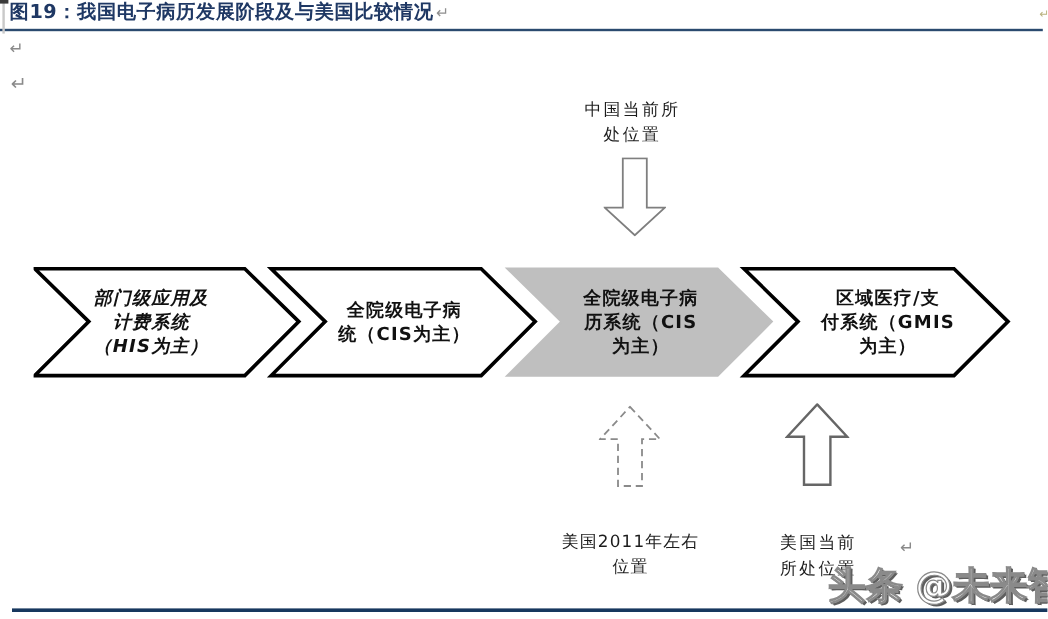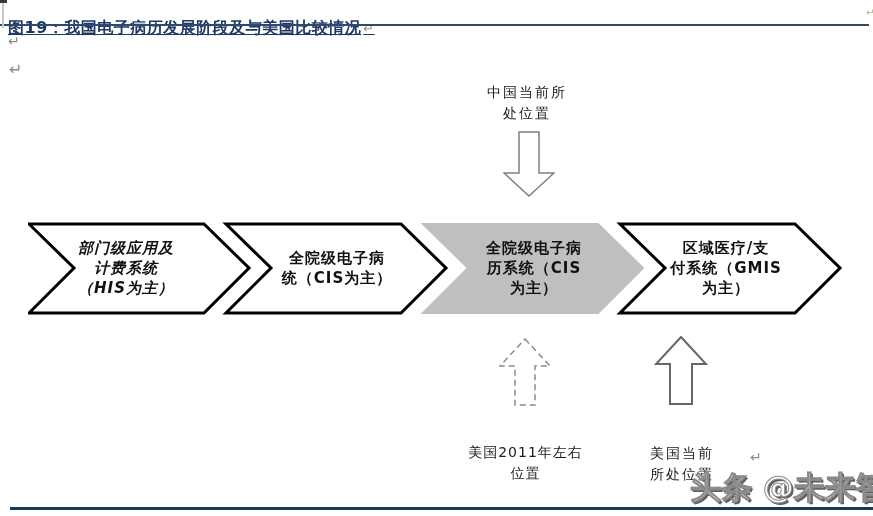--- a/index.html
+++ b/index.html
@@ -5,23 +5,22 @@
   html,body{margin:0;padding:0;}
   body{
     width:873px;height:516px;position:relative;background:#ffffff;
     font-family:"DejaVu Sans","Liberation Sans",sans-serif;
     overflow:hidden;color:#1a1a1a;
   }
   .abs{position:absolute;}
   .ml{white-space:pre-line;}
   
   .title{
-    left:8px;top:18px;font-size:16px;font-weight:bold;color:#1F3864;
+    left:8px;top:0;font-size:16px;font-weight:bold;color:#1F3864;
     letter-spacing:0.5px;
-    text-decoration:underline;
   }
   .title .pmark{color:#909090;font-weight:normal;font-size:13px;margin-left:2px;}
   .title-rule{left:0;top:24px;width:869px;height:2px;background:#2B4A6F;}
   .edge-vline{left:2px;top:0;width:2px;height:28px;background:#c9c9c9;}
   .edge-corner{left:0;top:0;width:7px;height:3px;background:#3a3a3a;}
   .pmark-float{color:#8a8a8a;font-size:14px;}
   .right-edge-mark{left:866px;top:7px;width:7px;height:9px;color:#b9b27f;font-size:10px;overflow:hidden;}
   
   .anno{
     font-size:14px;line-height:21px;text-align:center;color:#1c1c1c;
@@ -32,21 +31,21 @@
   .anno-uscur{left:612px;top:427px;width:140px;margin-top:16px;}
   
   .stage-text{
     top:222px;height:92px;display:flex;align-items:center;justify-content:center;
     text-align:center;font-size:15px;line-height:20px;font-weight:600;
     letter-spacing:1px;color:#111;
   }
   .stage-1{left:38px;width:176px;font-style:italic;}
   .stage-2{left:249px;width:176px;}
   .stage-3{left:446px;width:176px;}
-  .stage-4{left:638px;width:176px;}
+  .stage-4{left:652px;width:176px;}
   
   .watermark{
     left:690px;top:467px;font-size:31px;font-weight:bold;color:#ffffff;
     -webkit-text-stroke:1px #8a8a8a;
     text-shadow:2px 2px 0 #5e5e5e,1px 1px 0 #6a6a6a;
     letter-spacing:0px;white-space:nowrap;
   }
   .bottom-rule{left:10px;top:507px;width:863px;height:3px;background:#17375E;}
   svg{display:block;}
 </style>

